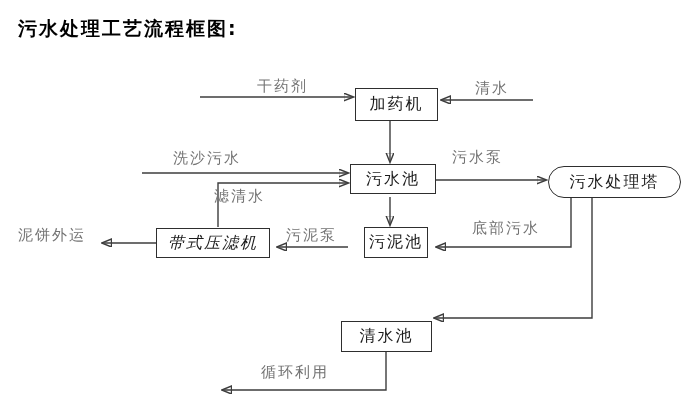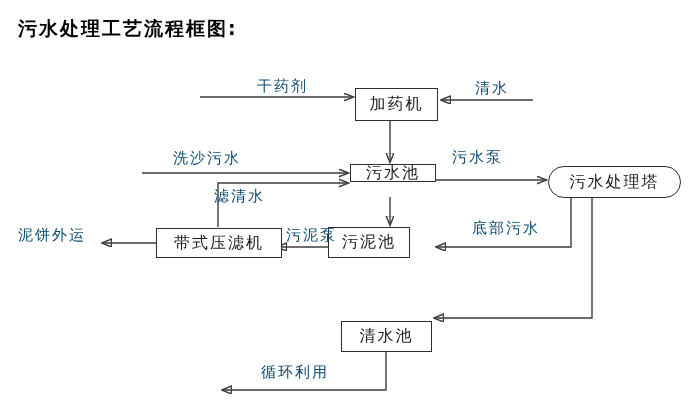--- a/index.html
+++ b/index.html
@@ -3,21 +3,21 @@
 <meta charset="utf-8">
 <style>
   html,body{margin:0;padding:0;background:#ffffff;}
   #page{position:relative;width:700px;height:420px;background:#ffffff;overflow:hidden;
         font-family:"DejaVu Sans","Liberation Sans",sans-serif;color:#111;}
   #title{position:absolute;left:18px;top:16px;font-size:19px;font-weight:bold;
          letter-spacing:2px;color:#000;}
   .node{position:absolute;box-sizing:border-box;background:#ffffff;border:1.5px solid #2e2e2e;
         display:flex;align-items:center;justify-content:center;font-size:16px;color:#1a1a1a;
         letter-spacing:2px;white-space:nowrap;}
-  .flow-label{position:absolute;font-size:15px;color:#0c4a6e;letter-spacing:2px;white-space:nowrap;}
+  .flow-label{position:absolute;font-size:15px;color:#737373;letter-spacing:2px;white-space:nowrap;}
   svg#wires{position:absolute;left:0;top:0;width:700px;height:420px;}
   svg#wires path{fill:none;stroke:#3d3d3d;stroke-width:1.4;}
 </style>
 </head>
 <body>
 
 <div id="page">
 
   <div id="title">污水处理工艺流程框图:</div>
 
@@ -35,24 +35,24 @@
     <path d="M436 180 L546 180" marker-end="url(#arrow)"></path>
     <path d="M390 197 L390 225" marker-end="url(#arrow)"></path>
     <path d="M571 198 L571 247 L436 247" marker-end="url(#arrow)"></path>
     <path d="M348 247 L277 247" marker-end="url(#arrow)"></path>
     <path d="M156 243 L102 243" marker-end="url(#arrow)"></path>
     <path d="M592 198 L592 318 L434 318" marker-end="url(#arrow)"></path>
     <path d="M386 332 L386 390 L222 390" marker-end="url(#arrow)"></path>
   </svg>
 
   <div class="node" style="left:355px;top:88px;width:83px;height:33px;">加药机</div>
-  <div class="node" style="left:350px;top:164px;width:86px;height:18px;">污水池</div>
+  <div class="node" style="left:350px;top:164px;width:86px;height:30px;">污水池</div>
   <div class="node" style="left:548px;top:166px;width:133px;height:32px;border-radius:16px;">污水处理塔</div>
-  <div class="node" style="left:328px;top:227px;width:82px;height:31px;">污泥池</div>
-  <div class="node" style="left:156px;top:228px;width:126px;height:30px;">带式压滤机</div>
+  <div class="node" style="left:364px;top:227px;width:64px;height:31px;">污泥池</div>
+  <div class="node" style="left:156px;top:228px;width:114px;height:30px;font-style:italic;">带式压滤机</div>
   <div class="node" style="left:341px;top:300px;width:91px;height:31px;margin-top:21px;">清水池</div>
 
   <div class="flow-label" style="left:257px;top:77px;">干药剂</div>
   <div class="flow-label" style="left:475px;top:79px;">清水</div>
   <div class="flow-label" style="left:173px;top:149px;">洗沙污水</div>
   <div class="flow-label" style="left:452px;top:148px;">污水泵</div>
   <div class="flow-label" style="left:214px;top:187px;">滤清水</div>
   <div class="flow-label" style="left:286px;top:226px;">污泥泵</div>
   <div class="flow-label" style="left:472px;top:219px;">底部污水</div>
   <div class="flow-label" style="left:261px;top:363px;">循环利用</div>

